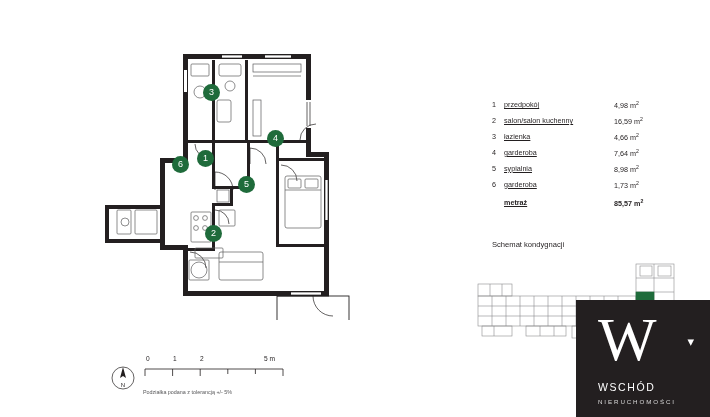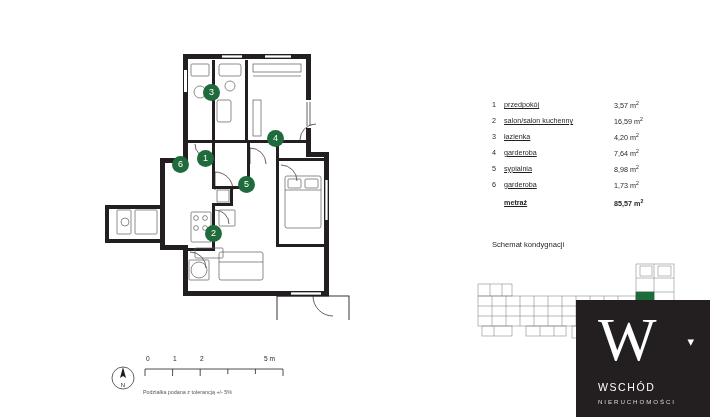--- a/index.html
+++ b/index.html
@@ -345,37 +345,37 @@
     </div>
   </div>
 
   <div id="legend">
     <table>
       <tbody>
         <tr>
           <td class="num">1</td>
           <td class="name">przedpokój</td>
           <td class="area">
-            <span>3,57</span>
+            <span>4,98</span>
             <span>m</span><span class="sup">2</span>
           </td>
         </tr>
         <tr>
           <td class="num">2</td>
           <td class="name">salon/salon kuchenny</td>
           <td class="area">
             <span>16,59</span>
             <span>m</span><span class="sup">2</span>
           </td>
         </tr>
         <tr>
           <td class="num">3</td>
           <td class="name">łazienka</td>
           <td class="area">
-            <span>4,20</span>
+            <span>4,66</span>
             <span>m</span><span class="sup">2</span>
           </td>
         </tr>
         <tr>
           <td class="num">4</td>
           <td class="name">garderoba</td>
           <td class="area">
             <span>7,64</span>
             <span>m</span><span class="sup">2</span>
           </td>

